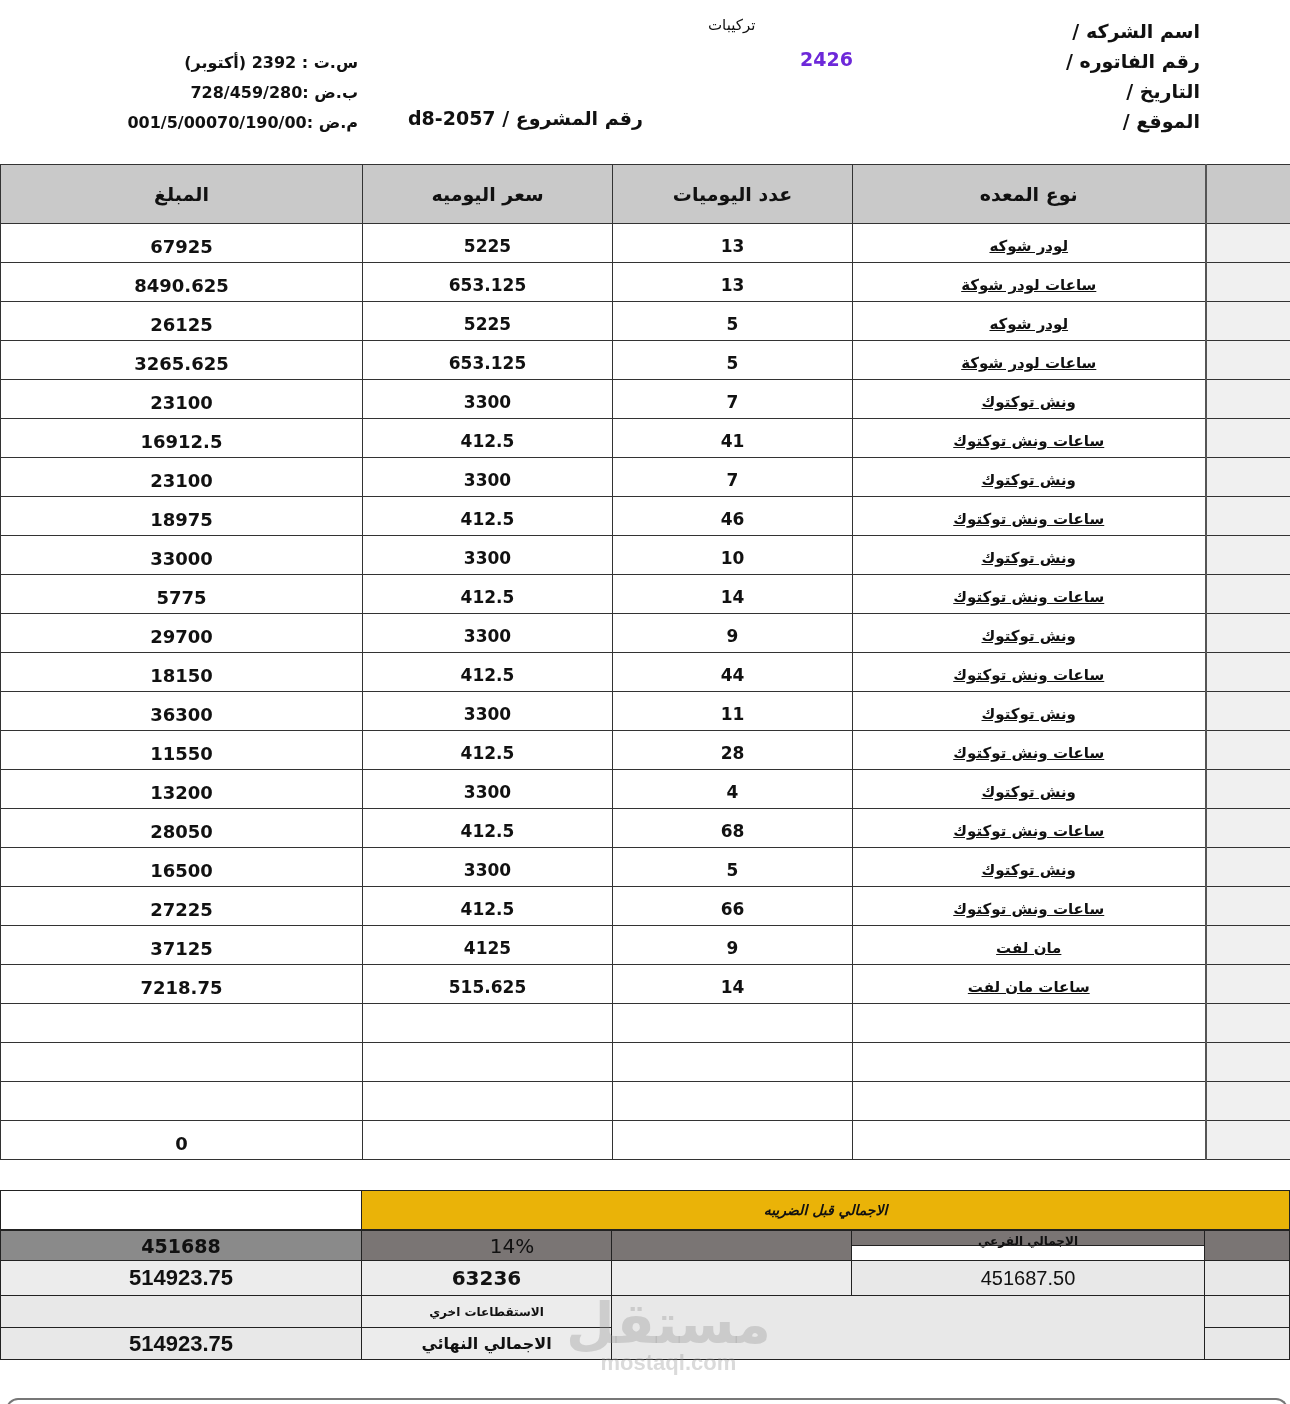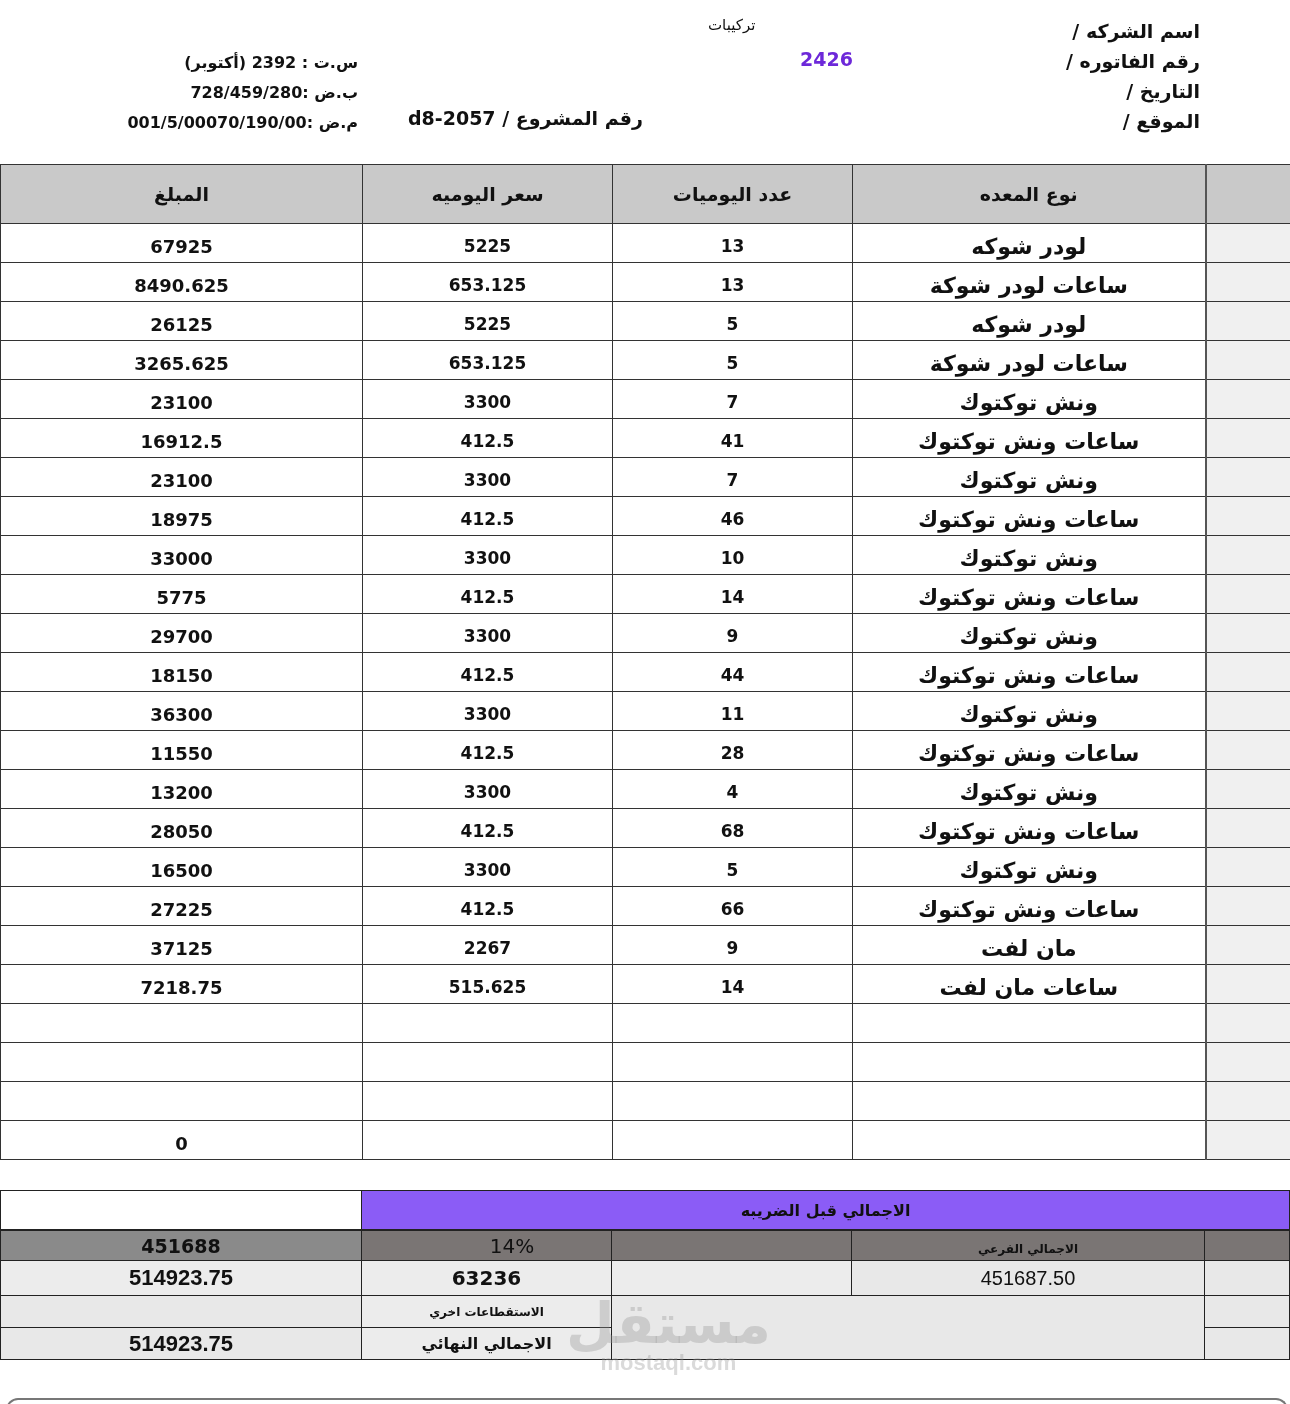--- a/index.html
+++ b/index.html
@@ -14,27 +14,27 @@
   .invoice-no { position: absolute; left: 800px; top: 48px; font-size: 19px; font-weight: bold; }
   .left-info { position: absolute; right: 932px; top: 48px; direction: rtl; text-align: right;
     font-size: 16px; font-weight: bold; line-height: 30px; }
   .left-info div { white-space: nowrap; }
   .project { position: absolute; left: 408px; top: 107px; direction: rtl; font-size: 19px; font-weight: bold; white-space: nowrap; }
 
   table.grid { position: absolute; left: 0; top: 164px; border-collapse: collapse; table-layout: fixed; width: 1290px; }
   table.grid td, table.grid th { border: 1px solid #333; padding: 0; text-align: center; vertical-align: middle; overflow: hidden; white-space: nowrap; }
   table.grid th { background: #c9c9c9; height: 58px; font-size: 19px; font-weight: bold; direction: rtl; }
   table.grid td { height: 39px; font-size: 17px; font-weight: bold; padding-top: 6px; box-sizing: border-box; }
-  table.grid td.eq { direction: rtl; font-size: 22px; }
+  table.grid td.eq { direction: rtl; font-size: 15px; text-decoration: underline; }
   table.grid td.side { background: #f0f0f0; border-left: 2px solid #555; }
   table.grid th.side { border-left: 2px solid #555; }
   table.grid td.amt { font-size: 18px; }
 
   .sum { position: absolute; box-sizing: border-box; border: 1px solid #222; display: flex; align-items: center; justify-content: center; white-space: nowrap; }
-  .pretax { background: #8b5cf6; font-size: 16px; font-weight: bold; direction: rtl; }
+  .pretax { background: #eab308; font-size: 14px; font-weight: bold; direction: rtl; font-style: italic; }
   .dark { background: #7a7574; }
   .dark-l { background: #8a8a8a; }
   .light { background: #e8e8e8; }
   .lighter { background: #ececec; }
   .big { font-size: 22px; font-weight: bold; font-family: "Liberation Sans", sans-serif; }
   .watermark { position: absolute; left: 566px; top: 1296px; color: rgba(150,150,150,0.35); font-weight: bold; text-align: center; pointer-events: none; }
   .watermark .ar { font-size: 56px; direction: rtl; line-height: 56px; }
   .watermark .en { font-size: 22px; line-height: 22px; font-family: "Liberation Sans", sans-serif; }
   .bottom-frame { position: absolute; left: 6px; top: 1398px; width: 1278px; height: 20px; border: 2px solid #777; border-bottom: none; border-radius: 12px 12px 0 0; }
 </style>
@@ -195,21 +195,21 @@
       </tr>
       <tr>
         <td class="amt">27225</td>
         <td>412.5</td>
         <td>66</td>
         <td class="eq">ساعات ونش توكتوك</td>
         <td class="side"></td>
       </tr>
       <tr>
         <td class="amt">37125</td>
-        <td>2267</td>
+        <td>4125</td>
         <td>9</td>
         <td class="eq">مان لفت</td>
         <td class="side"></td>
       </tr>
       <tr>
         <td class="amt">7218.75</td>
         <td>515.625</td>
         <td>14</td>
         <td class="eq">ساعات مان لفت</td>
         <td class="side"></td>
@@ -244,21 +244,21 @@
       </tr>
     </tbody>
 </table>
 
 <div class="sum" style="left:0;top:1190px;width:362px;height:40px;background:#fff;"></div>
 <div class="sum pretax" style="left:361px;top:1190px;width:929px;height:40px;">الاجمالي  قبل الضريبه</div>
 
 <div class="sum dark-l" style="left:0;top:1230px;width:362px;height:31px;font-size:19px;font-weight:bold;">451688</div>
 <div class="sum dark" style="left:361px;top:1230px;width:302px;height:31px;font-size:20px;">14%</div>
 <div class="sum dark" style="left:611px;top:1230px;width:241px;height:31px;"></div>
-<div class="sum dark" style="left:851px;top:1230px;width:354px;height:31px;font-size:12px;font-weight:bold;direction:rtl;padding-top:6px;">الاجمالي الفرعي</div>
+<div class="sum dark" style="left:851px;top:1230px;width:354px;height:16px;font-size:12px;font-weight:bold;direction:rtl;padding-top:6px;">الاجمالي الفرعي</div>
 <div class="sum dark" style="left:1204px;top:1230px;width:86px;height:31px;"></div>
 
 <div class="sum lighter big" style="left:0;top:1260px;width:362px;height:36px;">514923.75</div>
 <div class="sum lighter" style="left:361px;top:1260px;width:251px;height:36px;font-size:20px;font-weight:bold;">63236</div>
 <div class="sum lighter" style="left:611px;top:1260px;width:241px;height:36px;"></div>
 <div class="sum light" style="left:851px;top:1260px;width:354px;height:36px;font-size:20px;font-family:'Liberation Sans',sans-serif;">451687.50</div>
 <div class="sum light" style="left:1204px;top:1260px;width:86px;height:36px;"></div>
 
 <div class="sum light" style="left:0;top:1295px;width:362px;height:33px;"></div>
 <div class="sum lighter" style="left:361px;top:1295px;width:251px;height:33px;font-size:12px;font-weight:bold;direction:rtl;">الاستقطاعات اخري</div>

